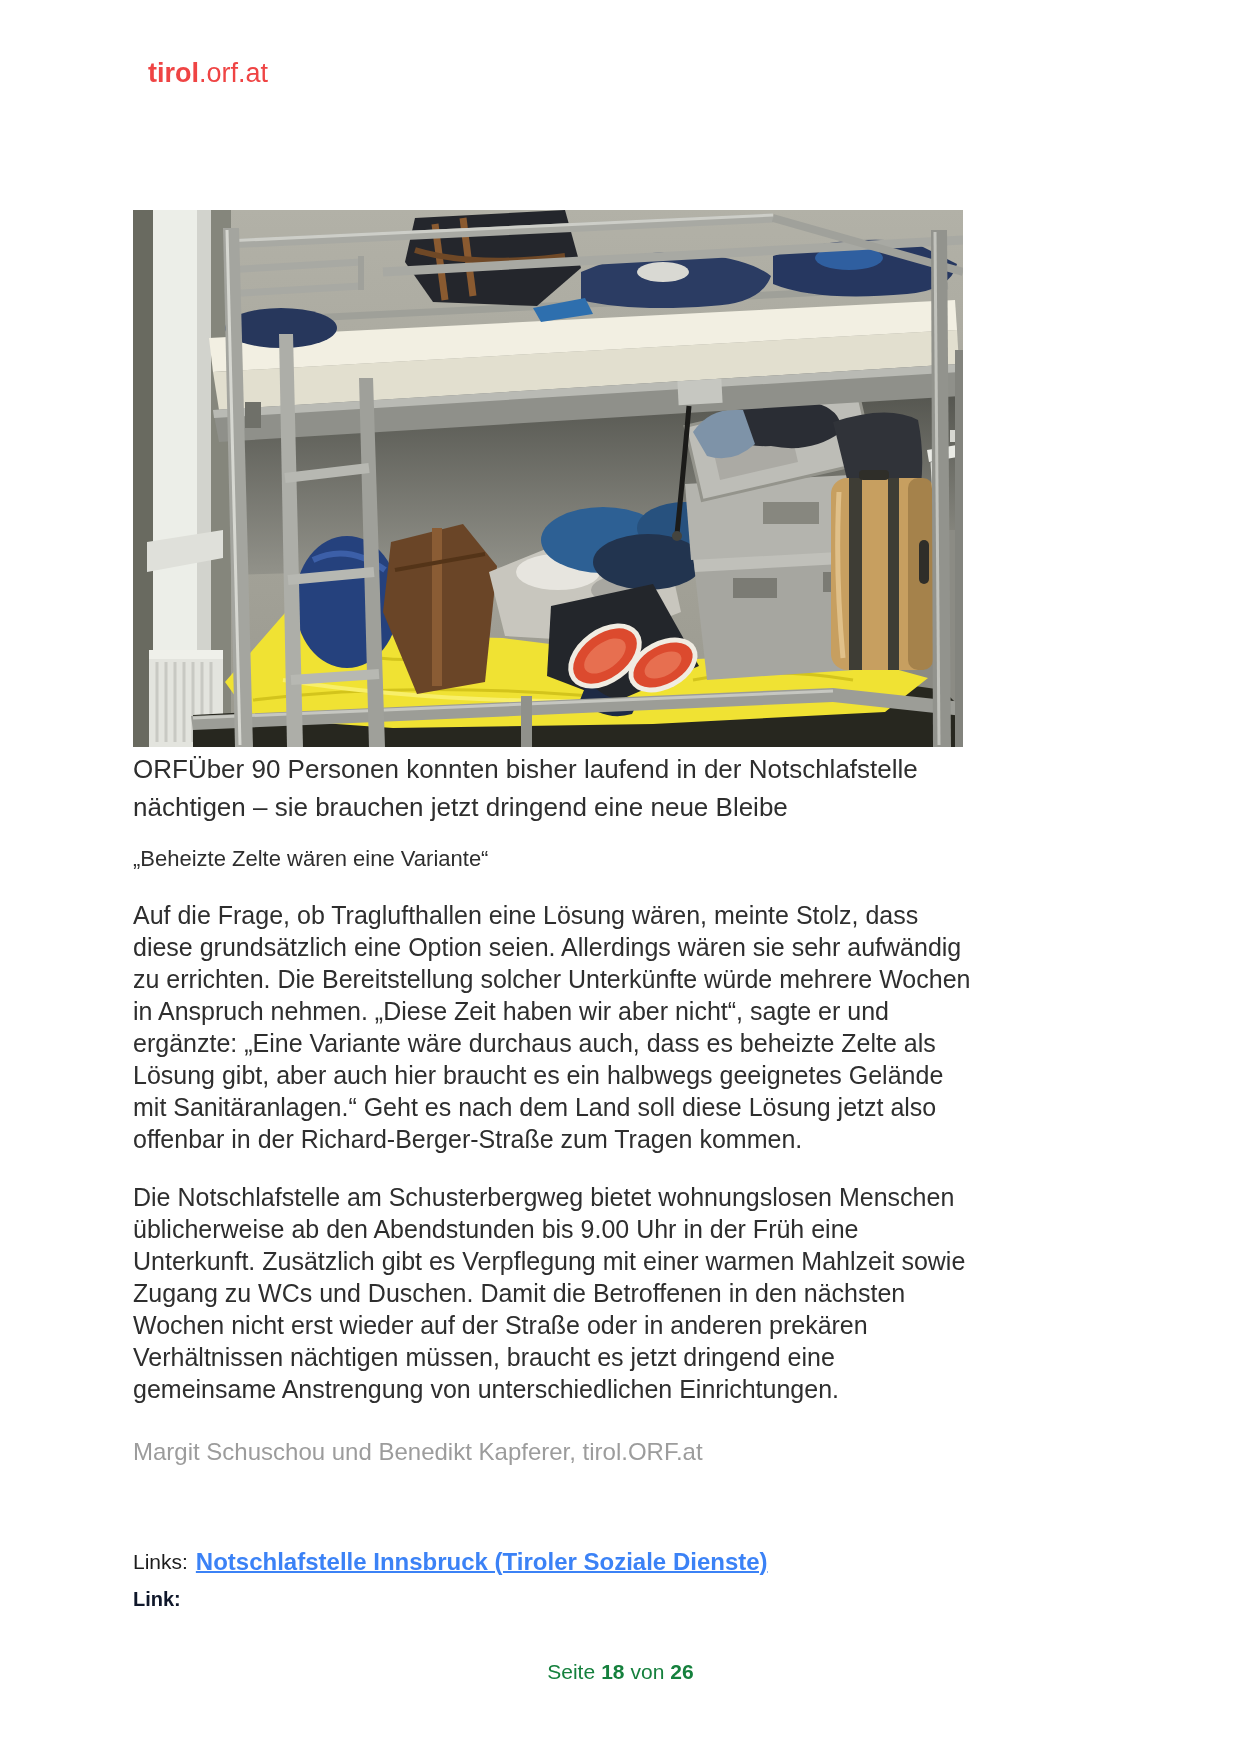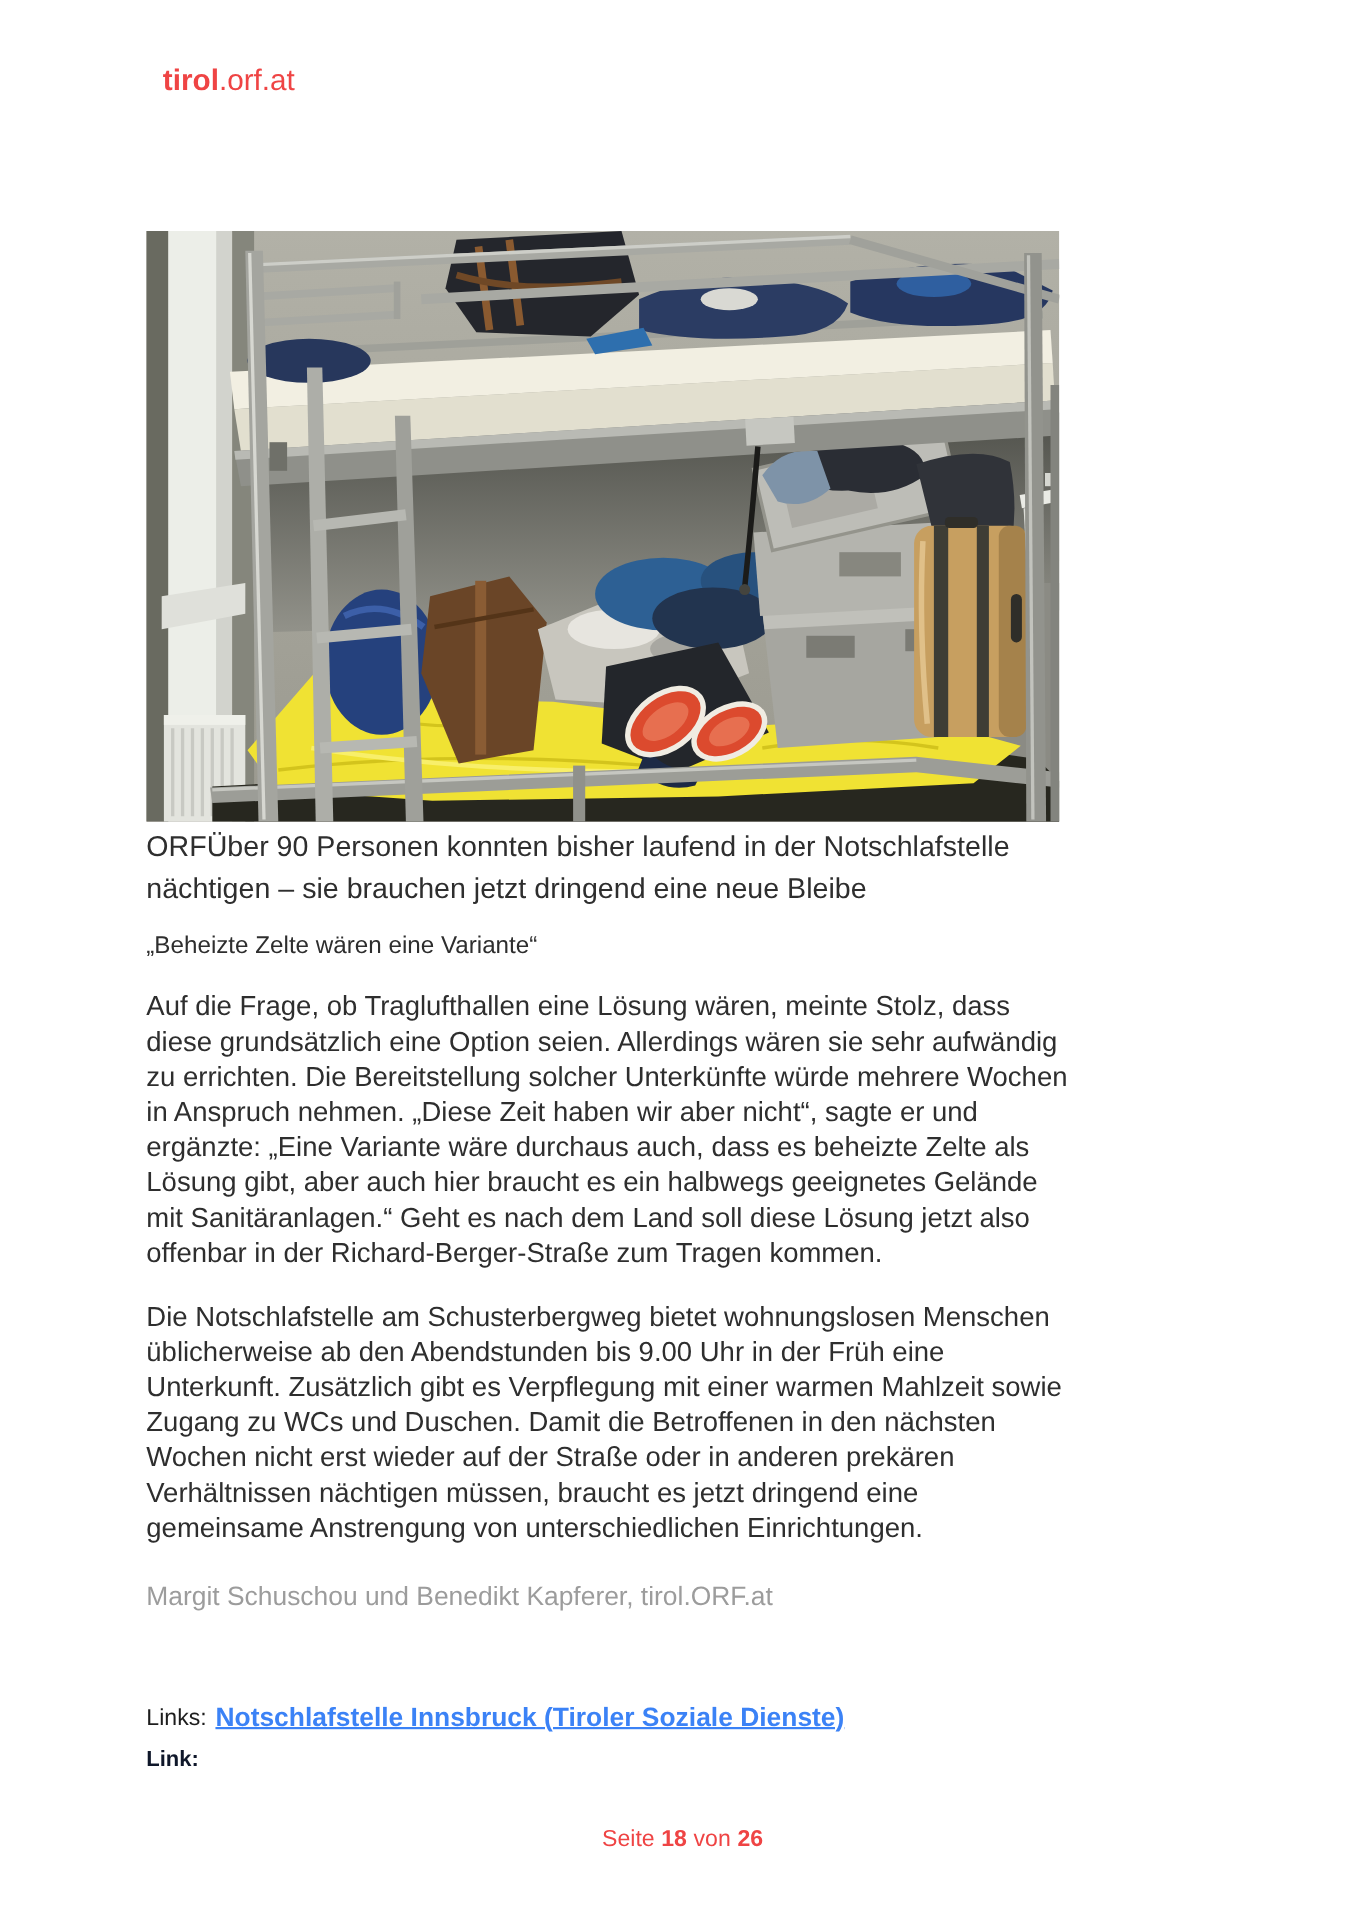--- a/index.html
+++ b/index.html
@@ -17,21 +17,21 @@
   .para{left:133px;width:1050px;font-size:25px;line-height:32px;white-space:pre-line;}
   .para1{top:899px;}
   .para2{top:1181px;}
   .byline{left:133px;top:1438px;font-size:24px;color:#9c9c9c;}
   .links-row{left:133px;top:1548px;display:flex;align-items:center;gap:8px;}
   .links-row .lbl{font-size:21px;color:#1d1d1d;}
   .links-row a{font-size:24px;font-weight:700;color:#3b82f6;text-decoration:underline;text-decoration-thickness:2px;}
   .link-row{left:133px;top:1588px;display:flex;align-items:baseline;gap:8px;}
   .link-row .lbl{font-size:20px;font-weight:700;color:#0f172a;}
   .link-row a{font-size:20px;color:#1515e0;text-decoration:underline;}
-  .footer{left:0;top:1660px;width:1241px;display:flex;justify-content:center;gap:6px;font-size:21px;color:#ef4444;}
+  .footer{left:0;top:1660px;width:1241px;display:flex;justify-content:center;gap:6px;font-size:21px;color:#15803d;}
   .footer .b{font-weight:700;}
 </style>
 </head>
 <body>
 
 <div class="page">
 
   <div class="abs site-header">
     <span class="b">tirol</span><span>.orf.at</span>
   </div>

